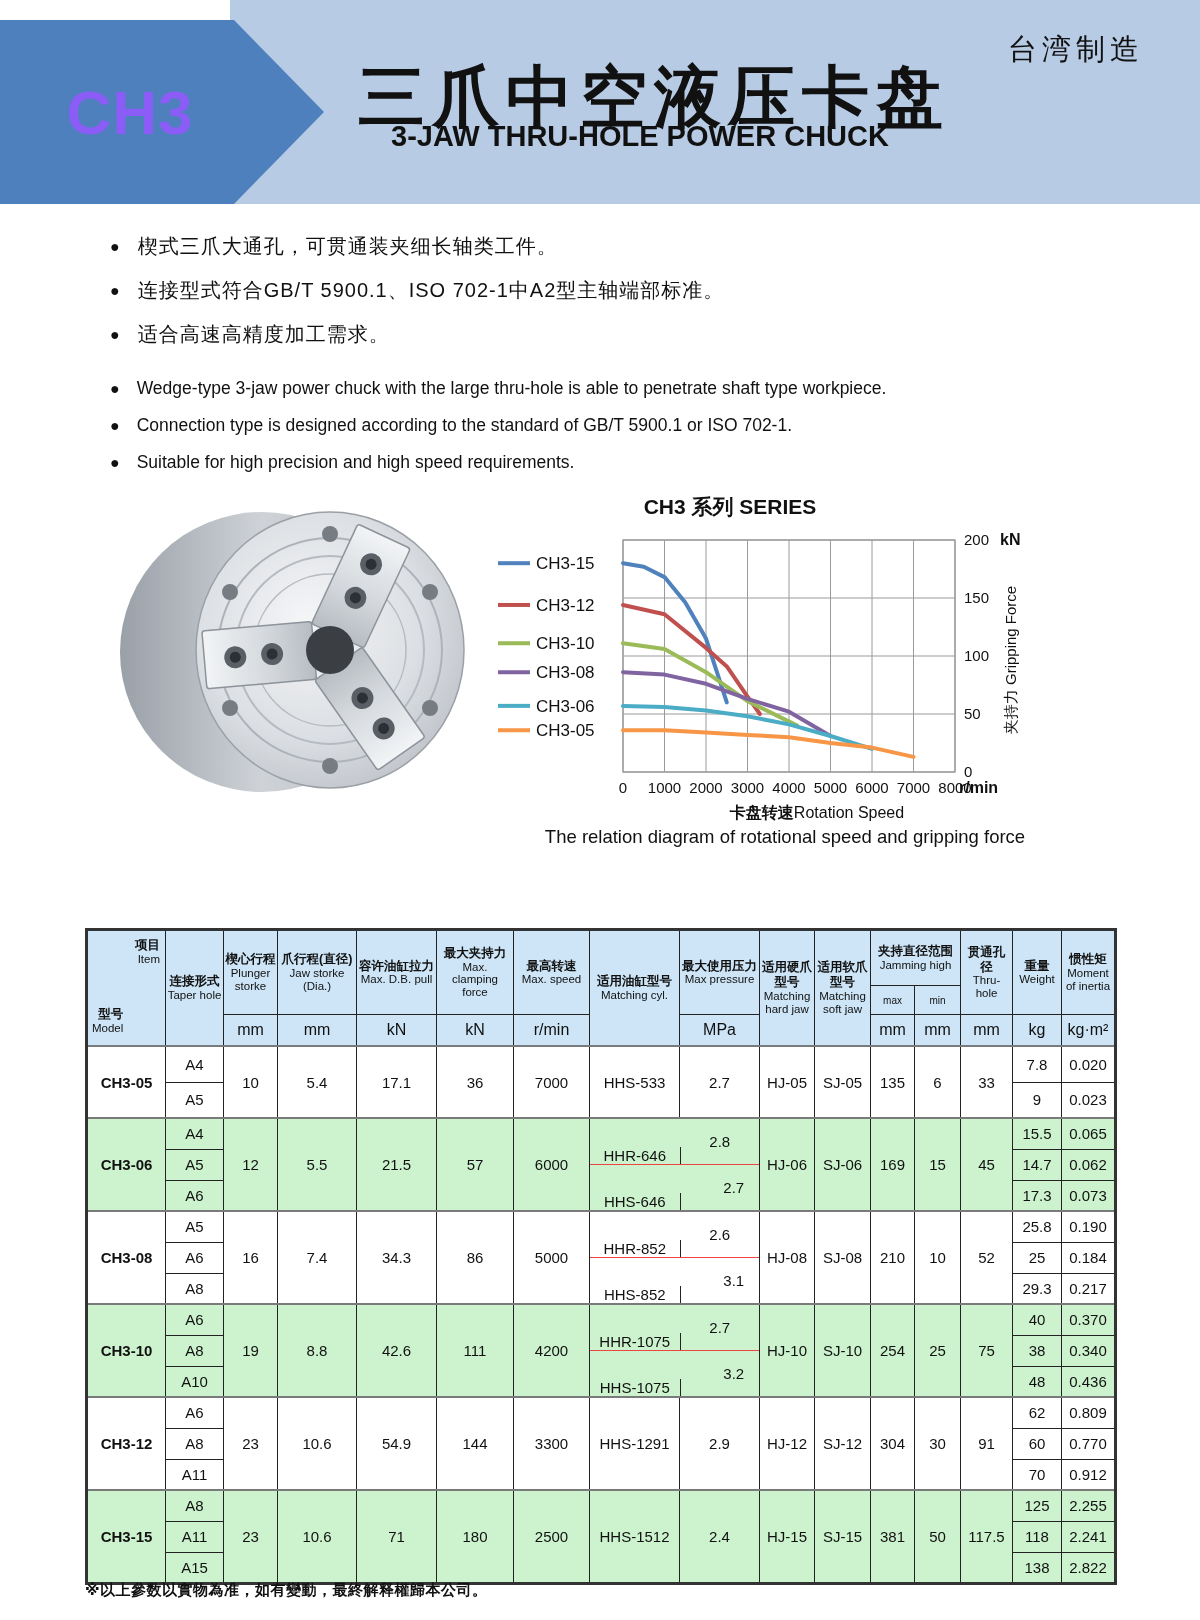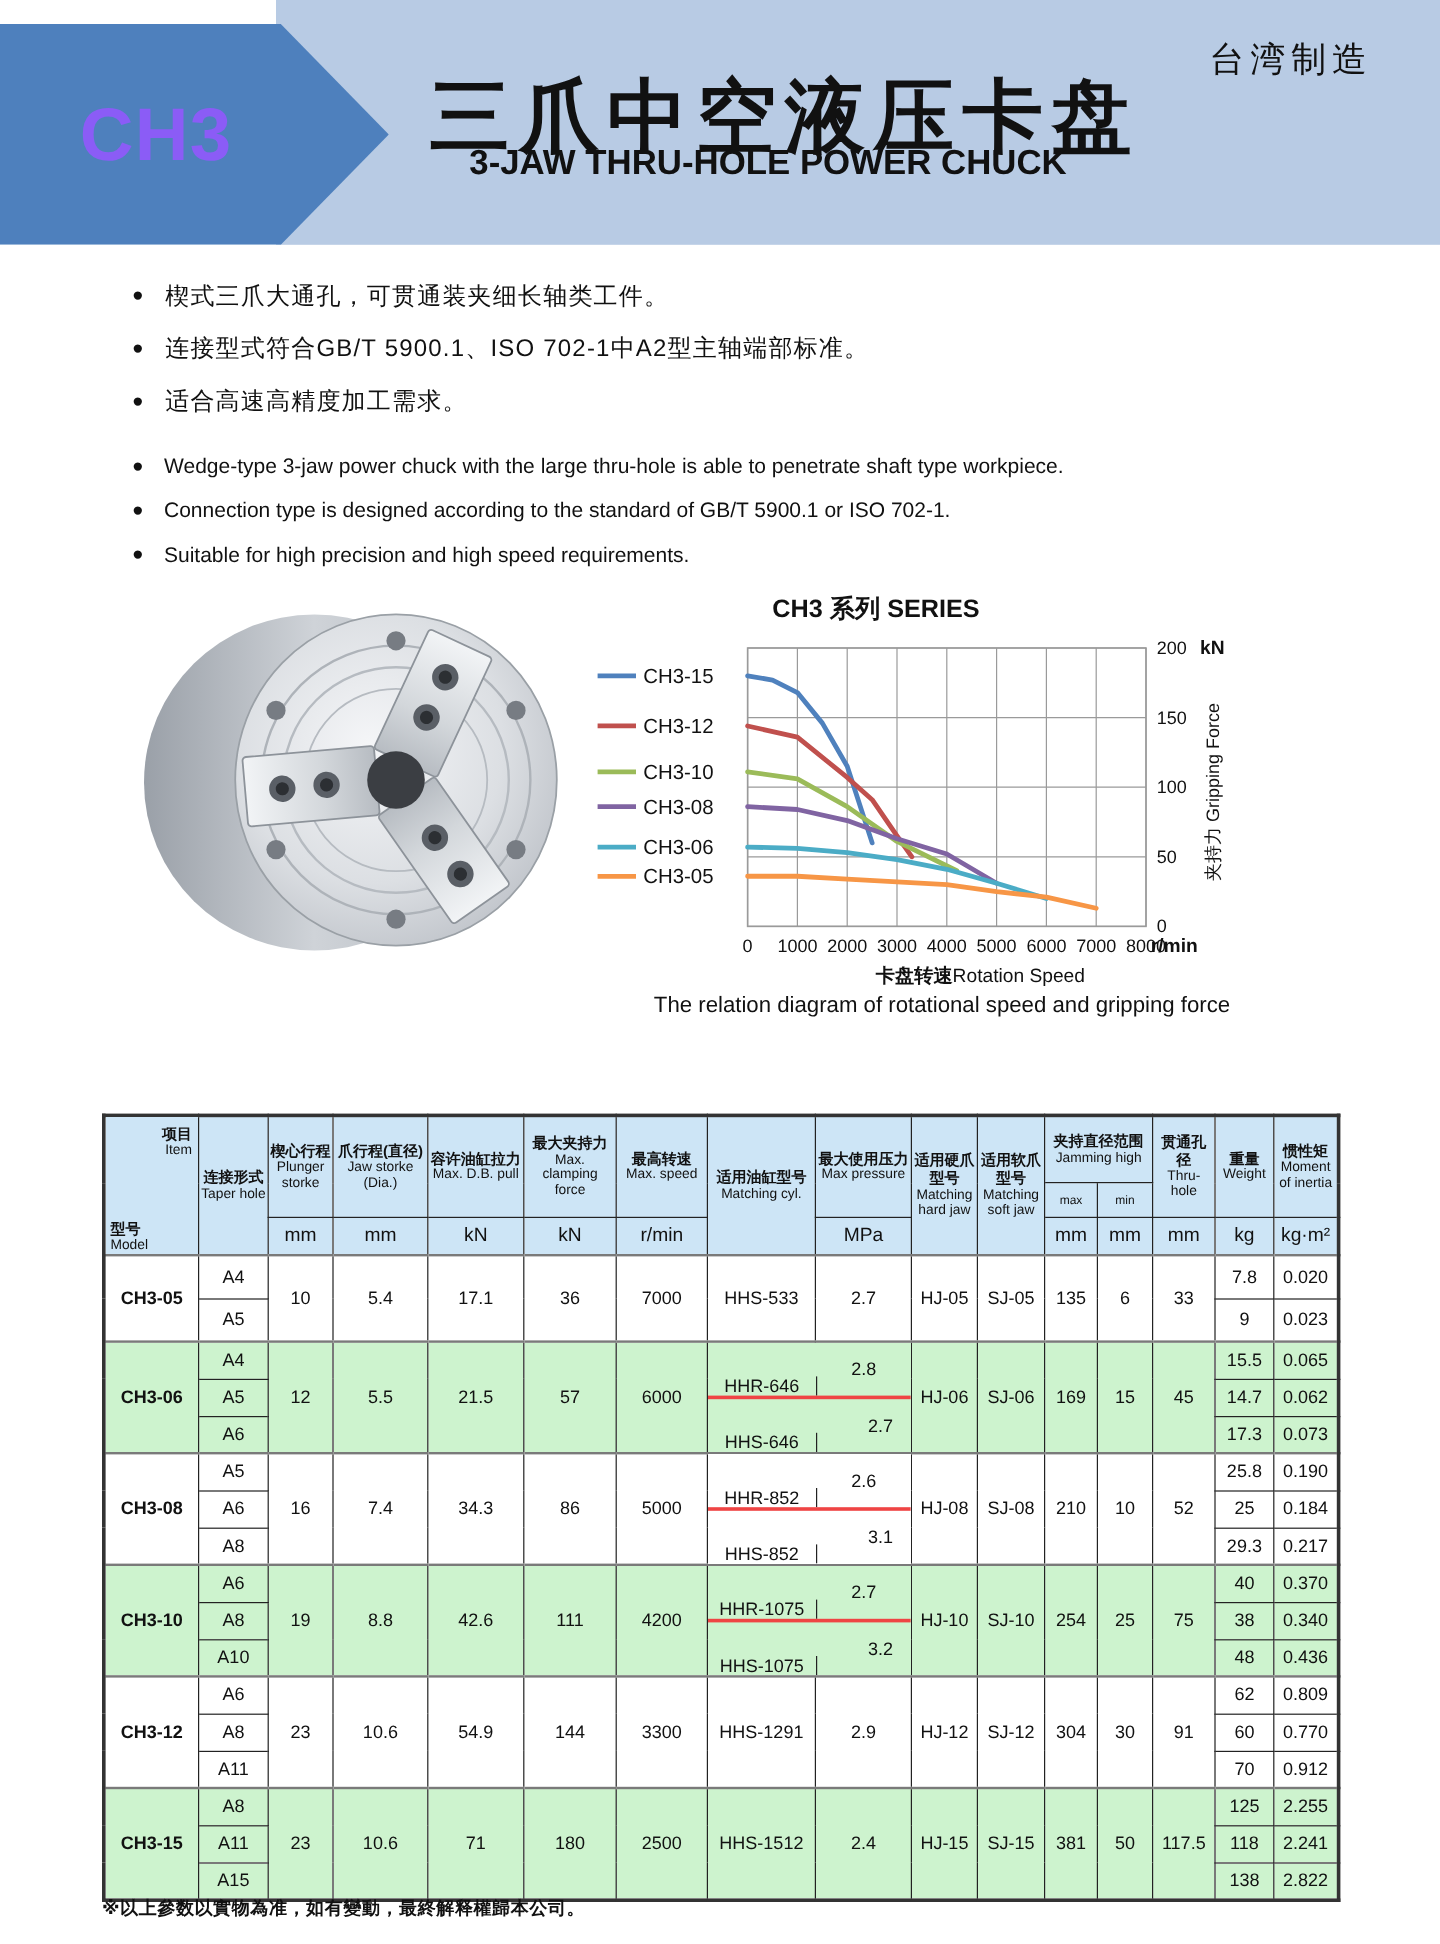--- a/index.html
+++ b/index.html
@@ -35,31 +35,31 @@
   .spec th,.spec td{border:1px solid #222;text-align:center;vertical-align:middle;padding:0 1px;overflow:hidden;}
   .spec thead th{background:#cde5f6;font-weight:400;}
   tr.h1 th{height:54px;}
   tr.h2 th{height:28px;font-size:10px;}
   tr.h3 th{height:30px;font-size:16px;}
   .hz{font-size:12.5px;font-weight:600;line-height:1.18;}
   .he{font-size:11.5px;font-weight:400;line-height:1.12;}
   .diag{position:relative;padding:0;background:
     linear-gradient(to bottom right, rgba(0,0,0,0) calc(50% - 0.8px), #333 calc(50% - 0.8px), #333 calc(50% + 0.8px), rgba(0,0,0,0) calc(50% + 0.8px)),#cde5f6;}
   .diag .tr-lab{position:absolute;top:7px;right:5px;text-align:right;}
-  .diag .bl-lab{position:absolute;bottom:0;left:4px;text-align:left;}
+  .diag .bl-lab{position:absolute;bottom:10px;left:4px;text-align:right;}
   tbody td{font-size:15px;background:#fff;}
   tbody tr.green td{background:#cdf3ce;}
   tbody tr.r36{height:36px;}
   tbody tr.r31{height:31px;}
   tbody tr.gsep td{border-top:2.6px solid #7a7a7a;}
   td.model{font-weight:700;}
   td.cylsplit{padding:0;position:relative;}
   .cylwrap{position:absolute;inset:0;display:flex;flex-direction:column;}
   .half{flex:1;display:flex;min-height:0;}
-  .half + .half{border-top:3px solid #ef4444;gap:28px;}
+  .half + .half{border-top:1px solid #ef4444;gap:28px;}
   .cc{width:53%;display:flex;align-items:center;justify-content:center;border-right:1px solid #222;margin-top:28px;}
   .cp{flex:1;display:flex;align-items:center;justify-content:center;}
 
   .footnote{position:absolute;left:85px;top:1581px;font-size:15px;font-weight:700;letter-spacing:0.5px;}
 </style>
 </head>
 <body>
 
 <div class="page">
 

